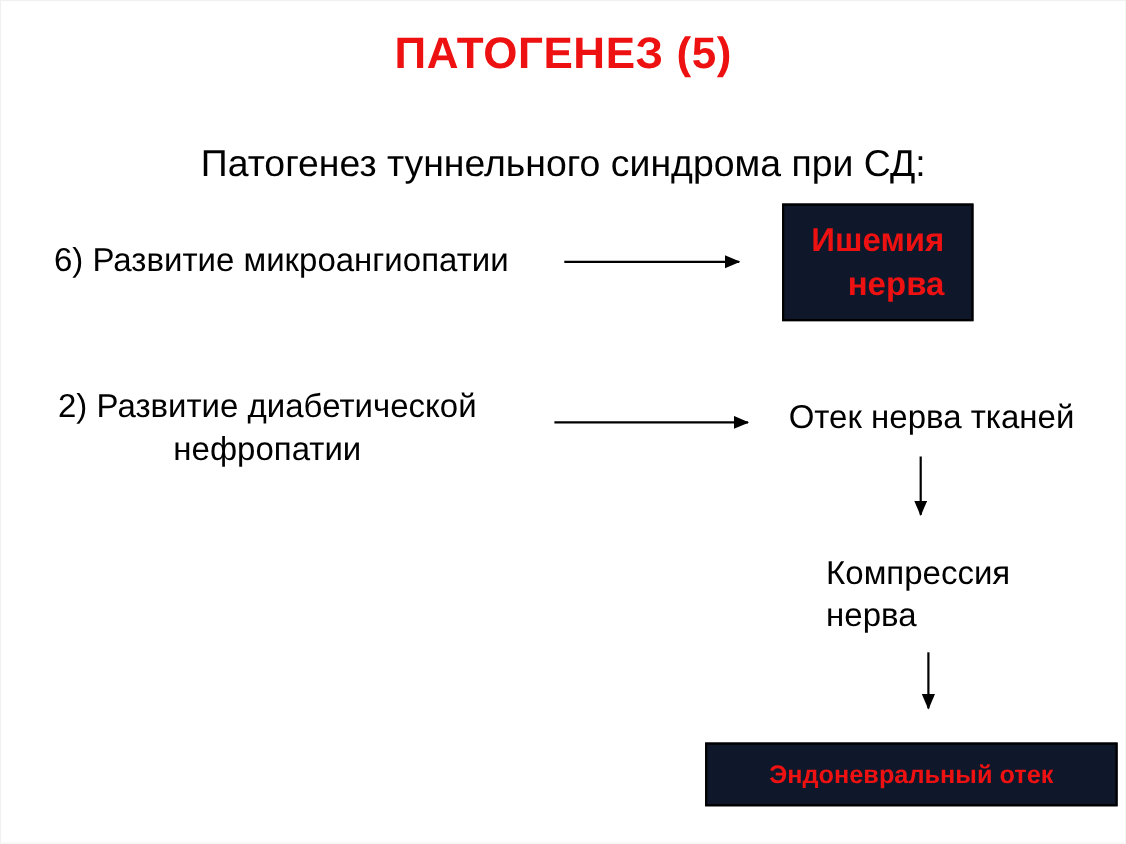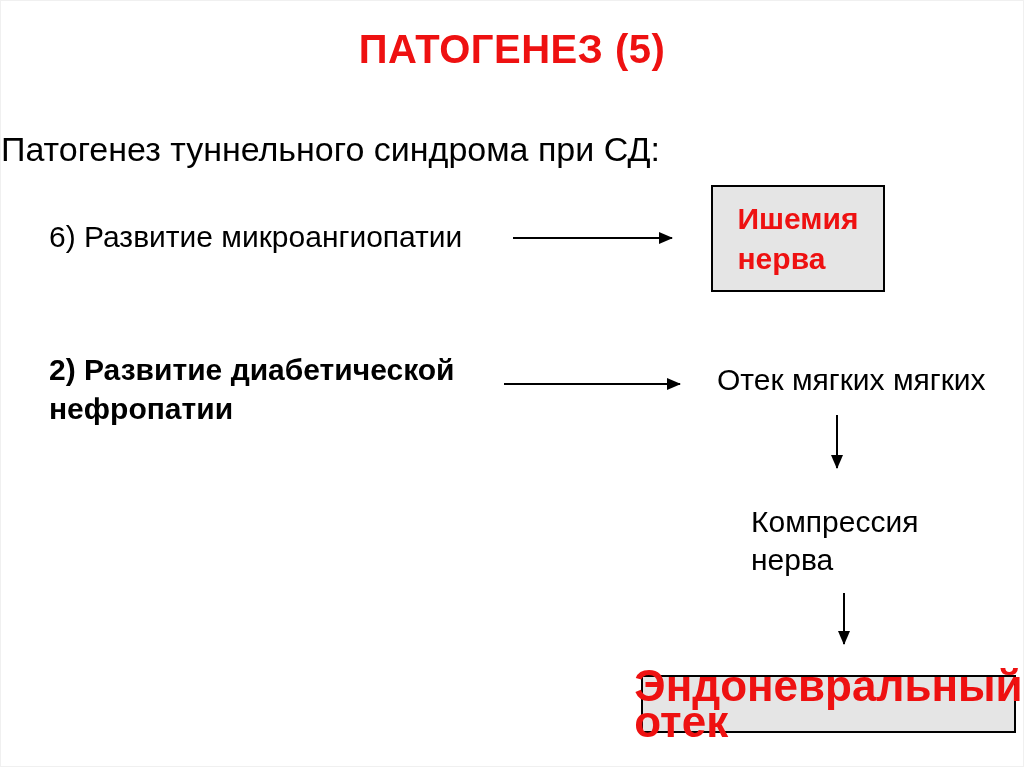--- a/index.html
+++ b/index.html
@@ -26,56 +26,56 @@
   .title{
     left:0;right:0;top:26px;
     text-align:center;
     font-size:40px;
     font-weight:bold;
     letter-spacing:0.5px;
     color:var(--accent-red);
   }
   .subtitle{
     left:0;right:0;top:129px;
-    text-align:left;
+    text-align:center;
     font-size:34px;
     color:var(--text-black);
   }
   .step{
     font-size:30px;
     color:var(--text-black);
     white-space:pre-line;
   }
   .step1{left:48px;top:219px;}
-  .step2{left:48px;top:349px;width:430px;line-height:39px;font-weight:bold;}
+  .step2{left:27px;top:349px;width:430px;text-align:center;line-height:39px;}
   .nodetext{
     font-size:30px;
     color:var(--text-black);
     white-space:pre-line;
   }
   .node-edema{left:716px;top:362px;}
   .node-compression{left:750px;top:502px;width:200px;text-align:left;line-height:38px;}
   .box{
     border:2px solid var(--line-black);
     display:flex;
     align-items:center;
     justify-content:center;
-    text-align:left;
+    text-align:right;
     color:var(--accent-red);
     font-weight:bold;
     white-space:pre-line;
-    background:#e5e5e5;
+    background:#0f172a;
   }
   .box-ischemia{
     left:710px;top:184px;width:174px;height:107px;
     font-size:30px;line-height:40px;
   }
   .box-endo{
     left:640px;top:674px;width:375px;height:58px;
-    font-size:44px;line-height:36px;
+    font-size:23px;line-height:36px;
   }
   svg.arrows{
     position:absolute;
     left:0;top:0;width:1024px;height:767px;
     pointer-events:none;
   }
   svg.arrows line{
     stroke:var(--line-black);
     stroke-width:2;
   }
@@ -92,21 +92,21 @@
   <div class="abs step step1">6) Развитие микроангиопатии</div>
 
   <div class="abs step step2">2) Развитие диабетической
 нефропатии</div>
 
   <div class="abs box box-ischemia">
     <span>Ишемия
 нерва</span>
   </div>
 
-  <div class="abs nodetext node-edema">Отек мягких мягких</div>
+  <div class="abs nodetext node-edema">Отек нерва тканей</div>
 
   <div class="abs nodetext node-compression">Компрессия
 нерва</div>
 
   <div class="abs box box-endo">
     <span>Эндоневральный отек</span>
   </div>
 
   <svg class="arrows" viewBox="0 0 1024 767">
     <defs>

